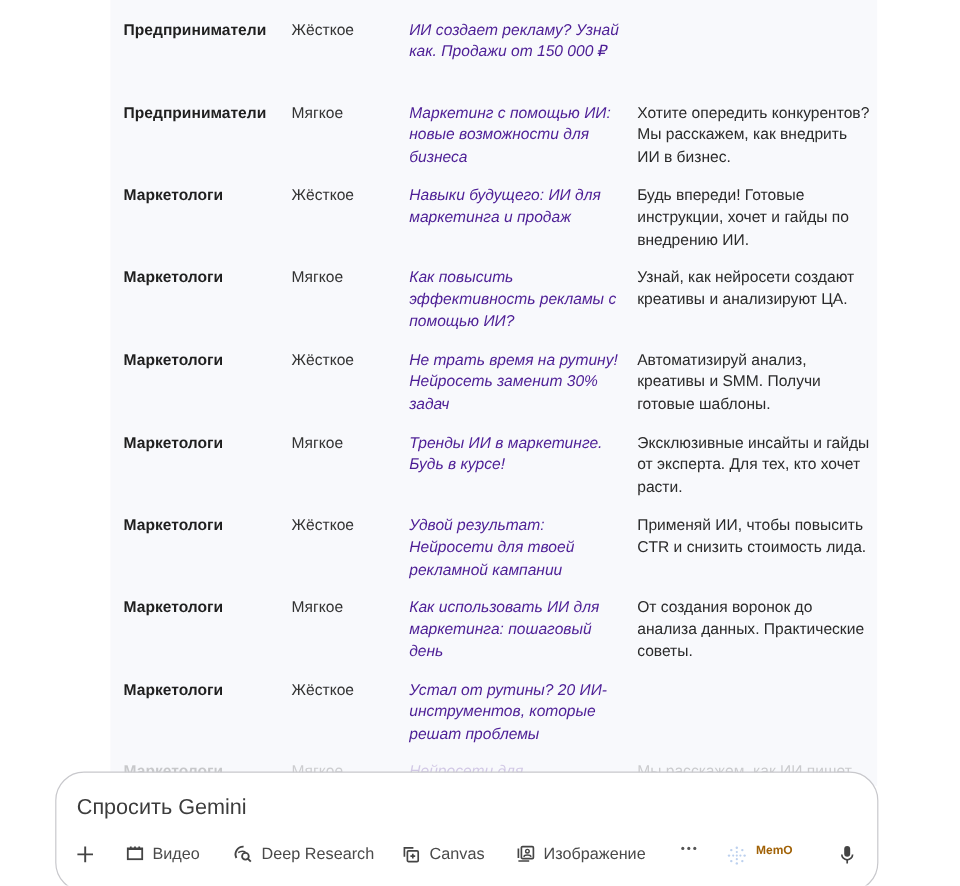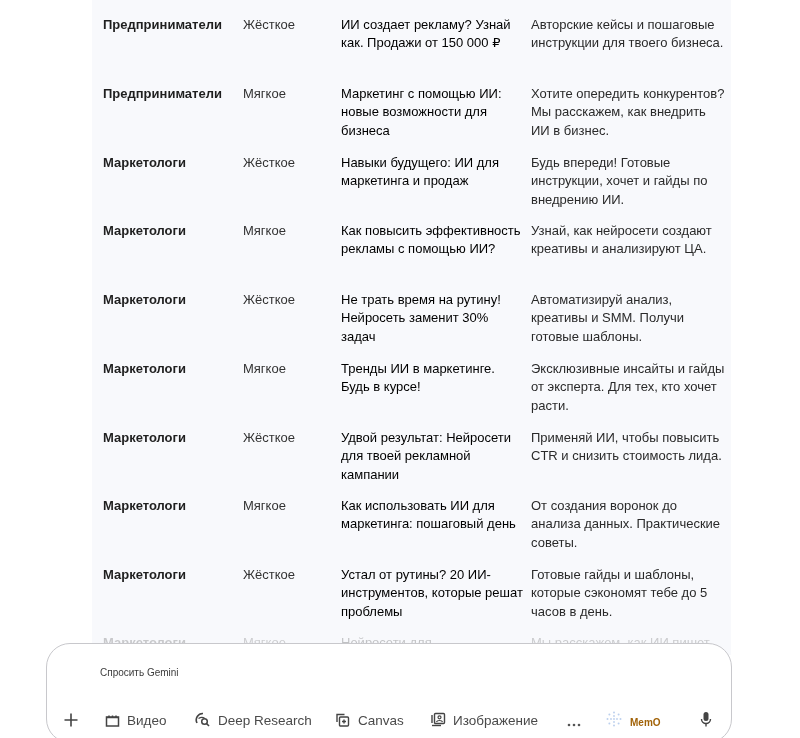--- a/index.html
+++ b/index.html
@@ -16,59 +16,58 @@
     background: #f8f9fc;
     overflow: hidden;
   }
   .row {
     position: absolute; left: 0; width: 639px; height: 69px;
     font-size: 13px; line-height: 18.3px;
   }
   .cell { position: absolute; top: 0; }
   .c-aud { left: 11px; width: 135px; font-weight: bold; color: #1f1f1f; }
   .c-tone { left: 151px; width: 90px; color: #333; }
-  .c-head { left: 249px; width: 182px; color: #000000; }
+  .c-head { left: 249px; width: 182px; color: #4c1d95; font-style: italic; }
   .c-desc { left: 439px; width: 195px; color: #2a2a2a; }
   .row.faded { opacity: 0.22; }
 
   .composer {
     position: absolute; left: 46px; top: 643px; width: 686px; height: 100px;
     background: #ffffff;
     border: 1px solid #c8c8cc;
     border-radius: 24px;
   }
   .composer-input {
     position: absolute; left: 17px; top: 17px; width: 600px; height: 22px;
     border: none; outline: none; background: transparent;
     font-family: "Liberation Sans", "DejaVu Sans", sans-serif;
-    font-size: 10px; color: #3c3c3c; margin-left: 36px;
+    font-size: 18px; color: #3c3c3c;
   }
   .composer-input::placeholder { color: #3c3c3c; }
   .toolbar {
     position: absolute; left: 0; top: 60px; width: 686px; height: 24px;
   }
   .tool {
     position: absolute; top: 0; height: 24px;
-    display: flex; align-items: flex-end; gap: 7px;
+    display: flex; align-items: flex-start; gap: 7px;
     font-size: 13.5px; color: #4a4a4a; cursor: pointer;
   }
   .tool svg { display: block; }
   .tool.bold { color: #a16207; font-weight: bold; font-size: 10px; }
 </style>
 </head>
 <body>
 
 <div class="page">
 
   <div class="table-wrap">
     <div class="row" style="top:16px">
       <div class="cell c-aud">Предприниматели</div>
       <div class="cell c-tone">Жёсткое</div>
       <div class="cell c-head">ИИ создает рекламу? Узнай как. Продажи от 150 000 ₽</div>
-      <div class="cell c-desc">Авторские кейсы и пошаговые инструкции для твоего бизнеса.</div>
     </div>
     <div class="row" style="top:85px">
       <div class="cell c-aud">Предприниматели</div>
       <div class="cell c-tone">Мягкое</div>
       <div class="cell c-head">Маркетинг с помощью ИИ: новые возможности для бизнеса</div>
       <div class="cell c-desc">Хотите опередить конкурентов? Мы расскажем, как внедрить ИИ в бизнес.</div>
     </div>
     <div class="row" style="top:154px">
       <div class="cell c-aud">Маркетологи</div>
       <div class="cell c-tone">Жёсткое</div>
@@ -102,21 +101,20 @@
     <div class="row" style="top:497px">
       <div class="cell c-aud">Маркетологи</div>
       <div class="cell c-tone">Мягкое</div>
       <div class="cell c-head">Как использовать ИИ для маркетинга: пошаговый день</div>
       <div class="cell c-desc">От создания воронок до анализа данных. Практические советы.</div>
     </div>
     <div class="row" style="top:566px">
       <div class="cell c-aud">Маркетологи</div>
       <div class="cell c-tone">Жёсткое</div>
       <div class="cell c-head">Устал от рутины? 20 ИИ-инструментов, которые решат проблемы</div>
-      <div class="cell c-desc">Готовые гайды и шаблоны, которые сэкономят тебе до 5 часов в день.</div>
     </div>
     <div class="row faded" style="top:634px">
       <div class="cell c-aud">Маркетологи</div>
       <div class="cell c-tone">Мягкое</div>
       <div class="cell c-head">Нейросети для</div>
       <div class="cell c-desc">Мы расскажем, как ИИ пишет</div>
     </div>
   </div>
 
   <div class="composer">

